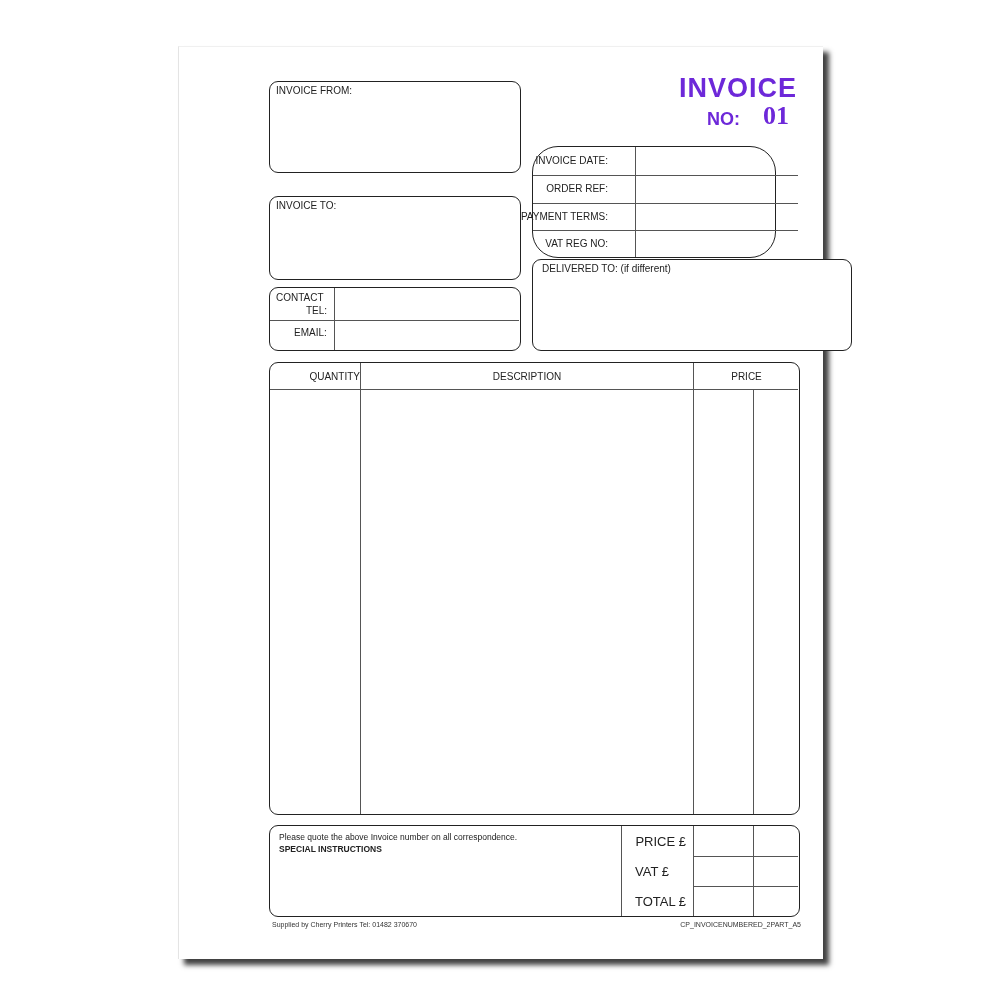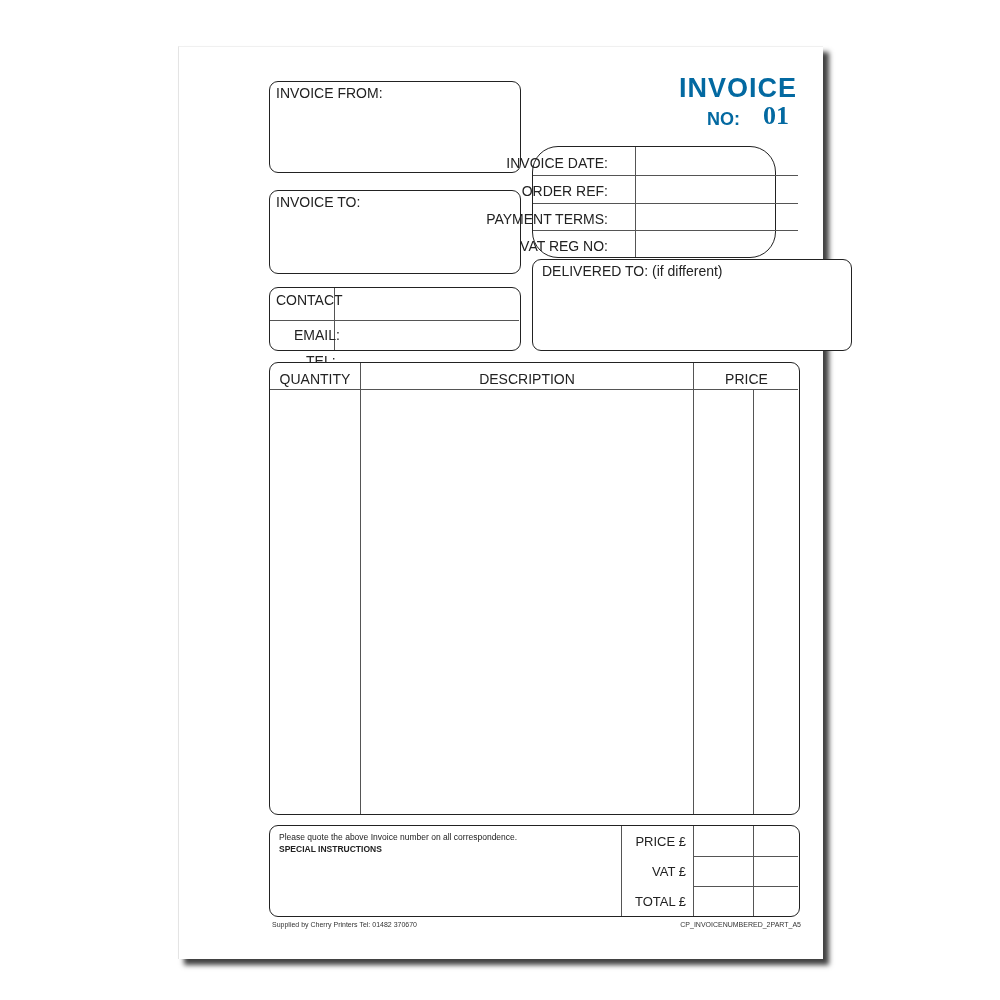--- a/index.html
+++ b/index.html
@@ -1,47 +1,47 @@
 <!DOCTYPE html>
 <html><head>
 <meta charset="utf-8">
 <style>
   html, body { margin:0; padding:0; background:#ffffff; }
   body { width:1000px; height:1000px; position:relative; overflow:hidden; font-family:"Liberation Sans", sans-serif; color:#1a1a1a; }
   .page { position:absolute; left:178px; top:46px; width:644px; height:912px; background:#fff;
           border-left:1px solid #e4e4e4; border-top:1px solid #f0f0f0;
           box-shadow: 6px 6px 5px rgba(0,0,0,0.75); }
   .box { position:absolute; border:1.6px solid #222; border-radius:9px; box-sizing:border-box; background:#fff; }
-  .lbl { position:absolute; font-size:14px; color:#222; white-space:nowrap; }
+  .lbl { position:absolute; font-size:10px; color:#222; white-space:nowrap; }
   .hline { position:absolute; height:1px; background:#555; }
   .vline { position:absolute; width:1px; background:#555; }
-  .title { position:absolute; font-weight:bold; color:#0369a1; white-space:nowrap; }
+  .title { position:absolute; font-weight:bold; color:#6d28d9; white-space:nowrap; }
   .footer { position:absolute; font-size:7px; color:#333; white-space:nowrap; }
   .rightlbl { text-align:right; }
 </style>
 </head>
 <body>
 
 <div class="page">
 
   <div class="title" style="left:500px; top:26px; font-size:27px; letter-spacing:1px;">INVOICE</div>
   <div class="title" style="left:528px; top:62px; font-size:18px;">NO:</div>
   <div class="title" style="left:584px; top:54px; font-size:26px;font-family:Liberation Serif, serif;">01</div>
 
   <div class="box" style="left:90px; top:34px; width:252px; height:92px;">
     <span class="lbl" style="left:6px; top:3px;">INVOICE FROM:</span>
   </div>
 
-  <div class="box" style="left:90px; top:143px; width:252px; height:84px;">
+  <div class="box" style="left:90px; top:149px; width:252px; height:84px;">
     <span class="lbl" style="left:6px; top:3px;">INVOICE TO:</span>
   </div>
 
   <div class="box" style="left:90px; top:240px; width:252px; height:64px;">
     <span class="lbl" style="left:6px; top:4px;">CONTACT</span>
-    <span class="lbl rightlbl" style="left:36px; top:17px;margin-top:48px;">TEL:</span>
+    <span class="lbl rightlbl" style="left:36px; top:17px;">TEL:</span>
     <div class="vline" style="left:64px; top:0; height:62px;"></div>
     <div class="hline" style="left:0; top:32px; width:249px;"></div>
     <div style="position:absolute; left:66px; top:0; width:183px; height:31px;"></div>
     <span class="lbl" style="left:24px; top:39px;">EMAIL:</span>
     <div style="position:absolute; left:66px; top:33px; width:183px; height:28px;"></div>
   </div>
 
   <div class="box" style="left:353px; top:99px; width:244px; height:112px;border-radius:26px;">
     <div class="vline" style="left:102px; top:0; height:110px;"></div>
     <div class="hline" style="left:0; top:28px; width:265px;"></div>
@@ -64,21 +64,21 @@
   <div class="box" style="left:353px; top:212px; width:320px; height:92px;">
     <span class="lbl" style="left:9px; top:3px;">DELIVERED TO: (if different)</span>
   </div>
 
   <div class="box" style="left:90px; top:315px; width:531px; height:453px;">
     <div class="hline" style="left:0; top:26px; width:528px;"></div>
     <div class="vline" style="left:90px; top:0; height:451px;"></div>
     <div class="vline" style="left:423px; top:0; height:451px;"></div>
     <div class="vline" style="left:483px; top:27px; height:424px;"></div>
 
-    <span class="lbl" style="left:0; width:90px; text-align:center; top:8px;">QUANTITY</span>
+    <span class="lbl" style="left:0; width:90px; text-align:right; top:8px;">QUANTITY</span>
     <span class="lbl" style="left:91px; width:332px; text-align:center; top:8px;">DESCRIPTION</span>
     <span class="lbl" style="left:424px; width:105px; text-align:center; top:8px;">PRICE</span>
 
     <div style="position:absolute; left:0; top:27px; width:90px; height:424px;"></div>
     <div style="position:absolute; left:91px; top:27px; width:332px; height:424px;"></div>
     <div style="position:absolute; left:424px; top:27px; width:59px; height:424px;"></div>
     <div style="position:absolute; left:484px; top:27px; width:44px; height:424px;"></div>
   </div>
 
   <div class="box" style="left:90px; top:778px; width:531px; height:92px;">
@@ -86,21 +86,21 @@
     <span class="lbl" style="left:9px; top:18px; font-size:8.5px; font-weight:bold;">SPECIAL INSTRUCTIONS</span>
     <div style="position:absolute; left:4px; top:30px; width:340px; height:56px;"></div>
 
     <div class="vline" style="left:351px; top:0; height:90px;"></div>
     <div class="vline" style="left:423px; top:0; height:90px;"></div>
     <div class="vline" style="left:483px; top:0; height:90px;"></div>
     <div class="hline" style="left:424px; top:30px; width:104px;"></div>
     <div class="hline" style="left:424px; top:60px; width:104px;"></div>
 
     <span class="lbl" style="right:113px; top:8px; font-size:13px;text-align:right;">PRICE £</span>
-    <span class="lbl" style="right:113px; top:38px; font-size:13px;">VAT £</span>
+    <span class="lbl" style="right:130px; top:38px; font-size:13px;">VAT £</span>
     <span class="lbl" style="right:113px; top:68px; font-size:13px;">TOTAL £</span>
 
     <div style="position:absolute; left:424px; top:0; width:104px; height:29px;"></div>
     <div style="position:absolute; left:424px; top:31px; width:104px; height:29px;"></div>
     <div style="position:absolute; left:424px; top:61px; width:104px; height:28px;"></div>
   </div>
 
   <span class="footer" style="left:93px; top:874px;">Supplied by Cherry Printers Tel: 01482 370670</span>
   <span class="footer" style="right:22px; top:874px;">CP_INVOICENUMBERED_2PART_A5</span>
 </div>

